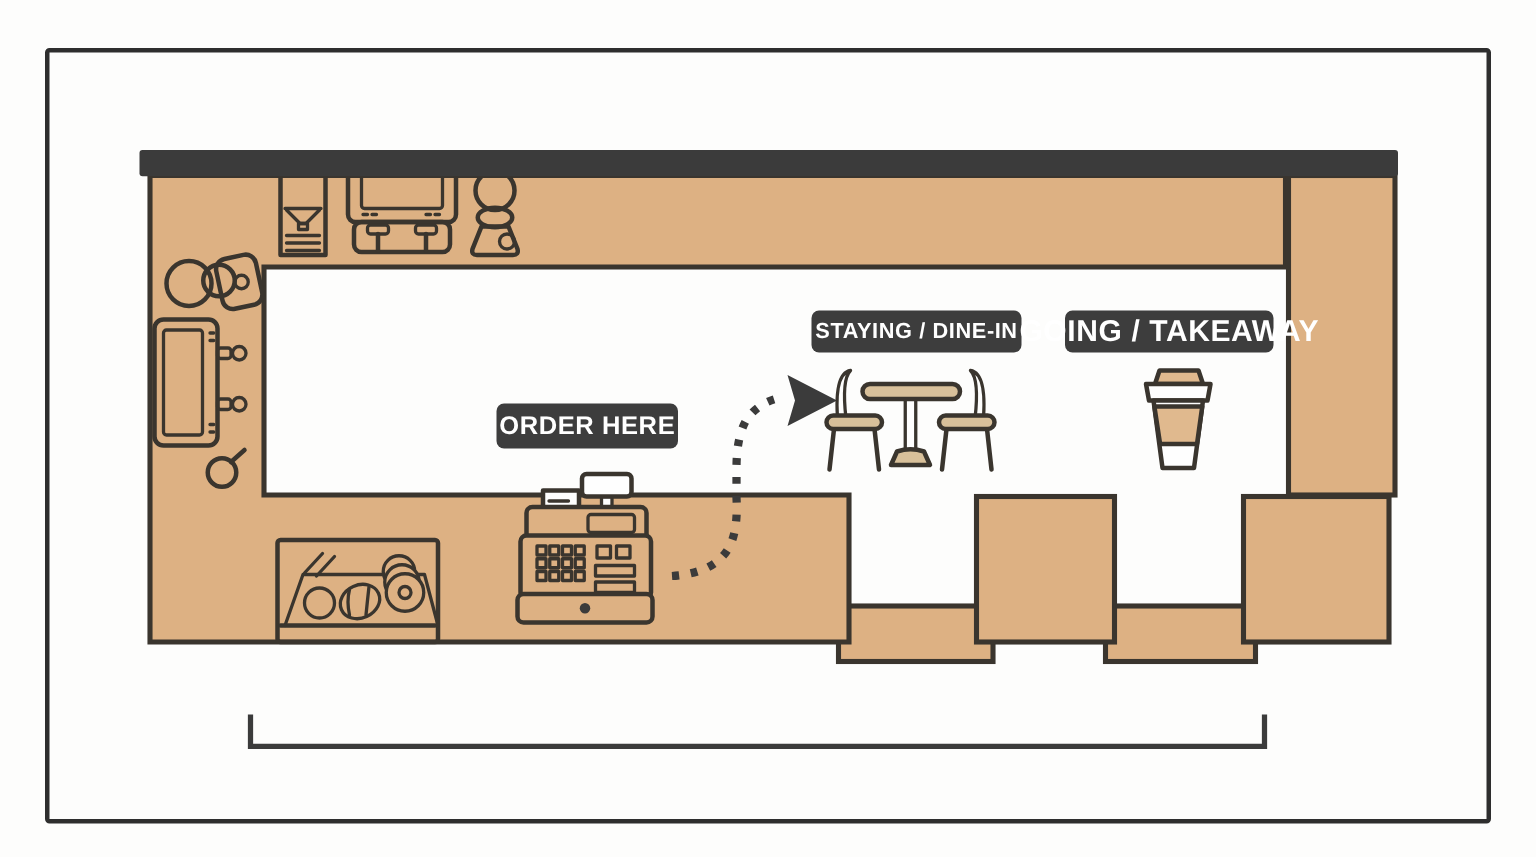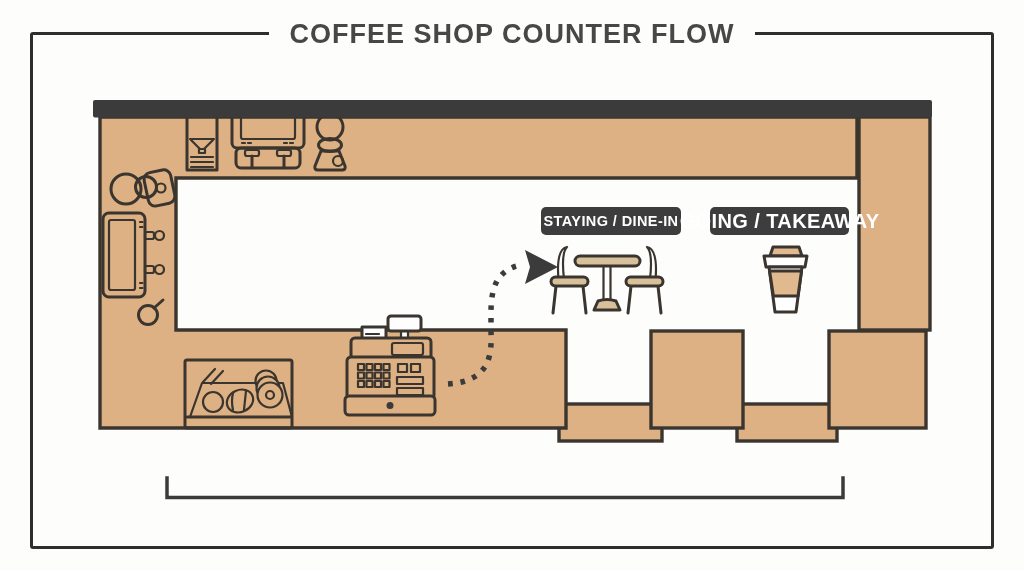--- a/index.html
+++ b/index.html
@@ -34,24 +34,22 @@
   .dots{fill:none;stroke:var(--wall);stroke-width:5.5;stroke-dasharray:4.5 8;}
   .bracket{fill:none;stroke:var(--wall);stroke-width:3.5;stroke-linecap:square;}
 </style>
 </head>
 <body>
 
 <div class="stage">
 
   <div class="frame"></div>
 
-  <div class="title-wrap">
-    <span>COFFEE SHOP COUNTER FLOW</span>
-  </div>
 
+  <div class="badge" id="badge-order">ORDER HERE</div>
   <div class="badge" id="badge-dinein">STAYING / DINE-IN</div>
   <div class="badge" id="badge-takeaway">GOING / TAKEAWAY</div>
 
   <svg class="plan" width="1024" height="571" viewBox="0 0 1024 571">
 
     <rect class="ctr" x="559" y="404" width="103" height="37"></rect>
     <rect class="ctr" x="737" y="404" width="100" height="37"></rect>
 
     <path class="ctr" d="M100,117 H857 V178 H176 V330 H566 V428 H100 Z"></path>
 

